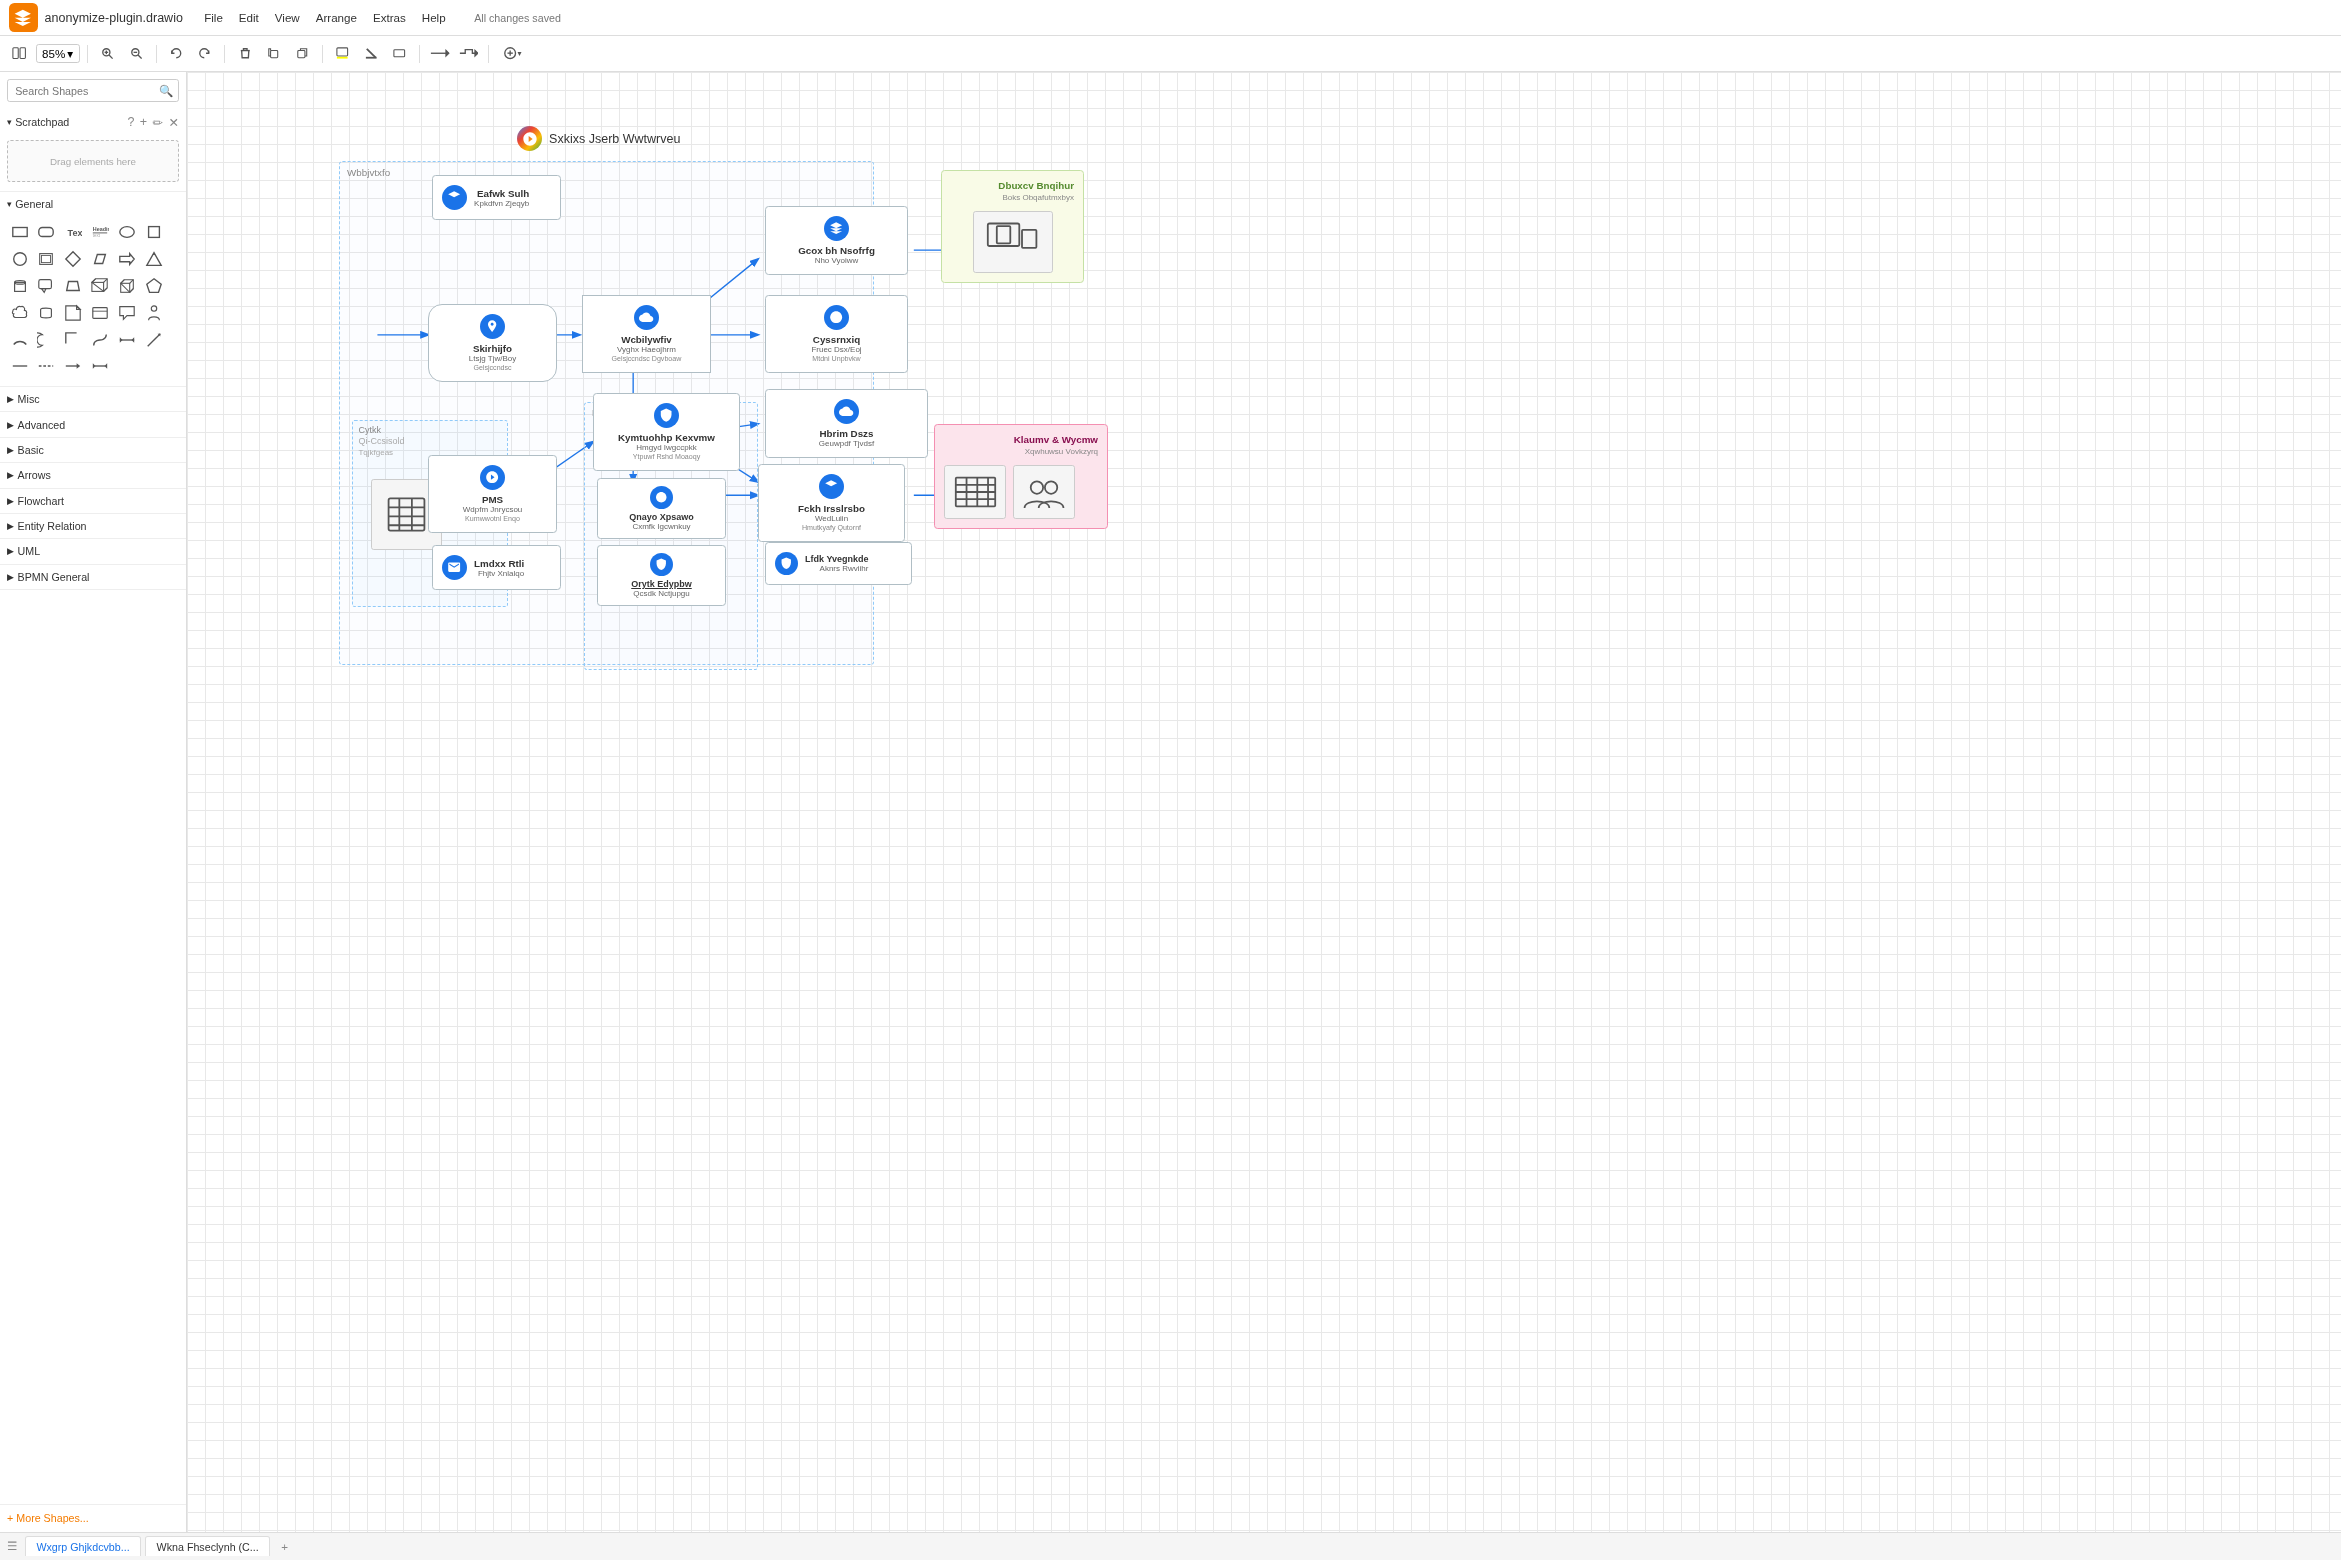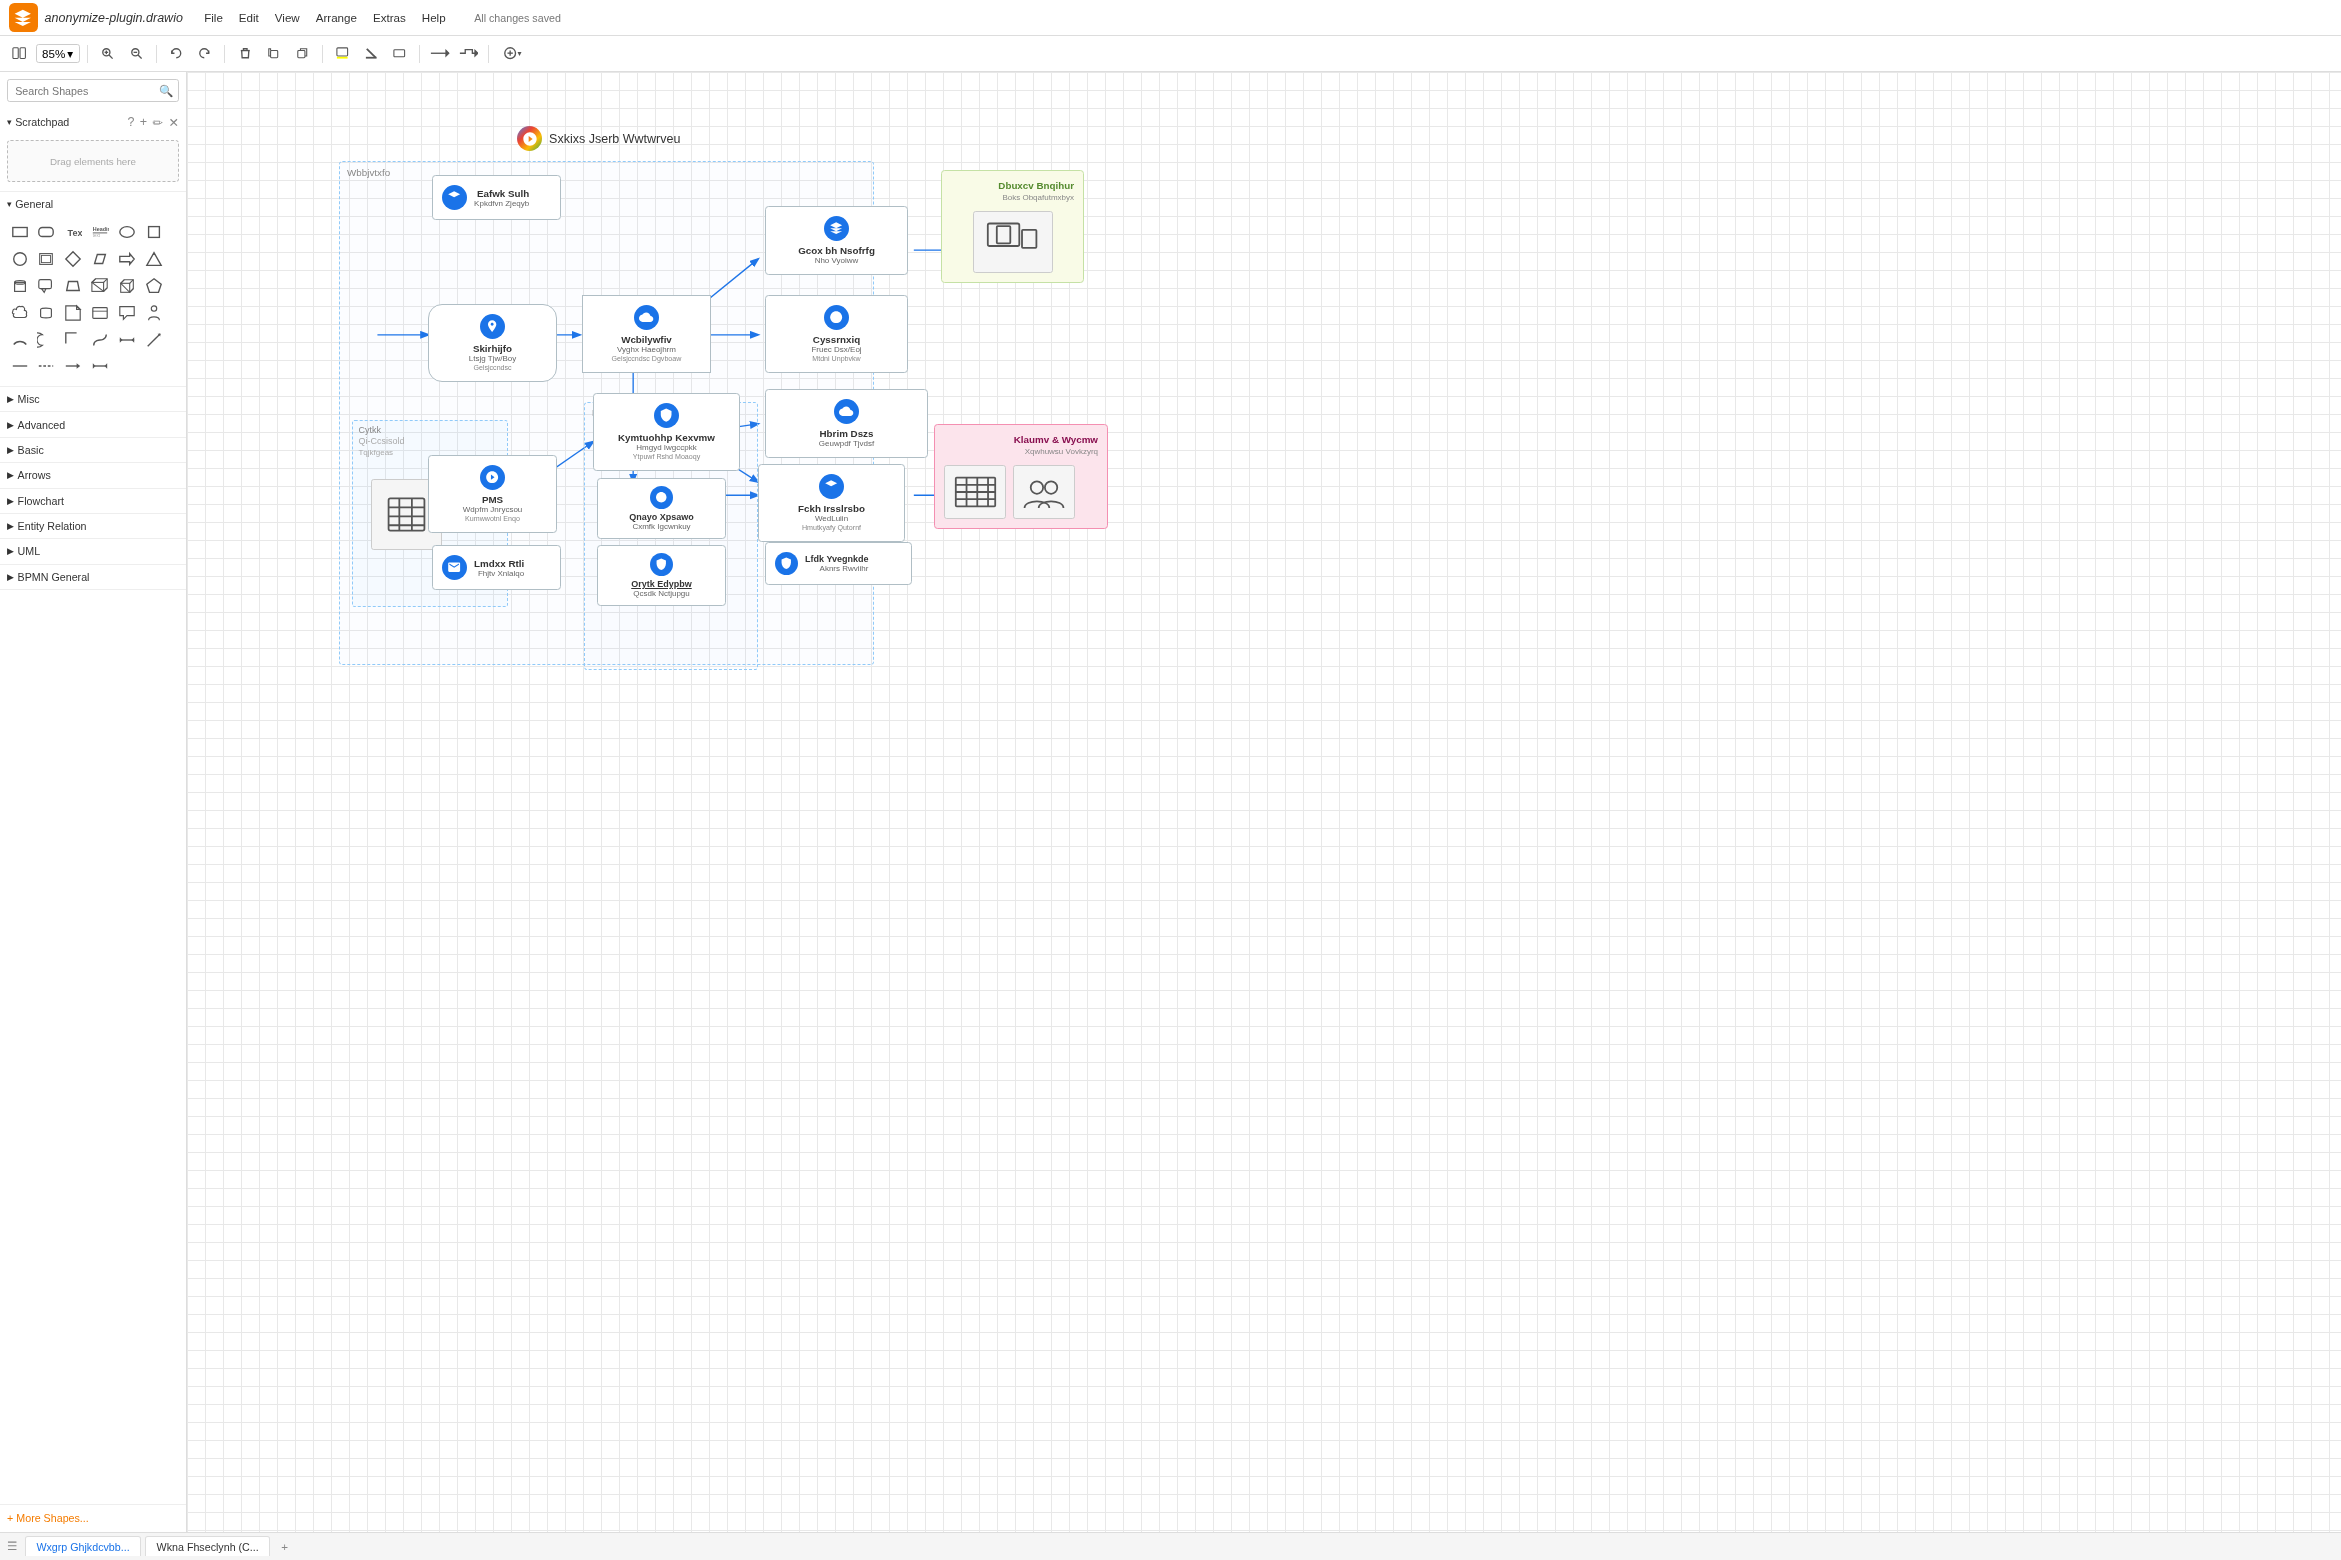--- a/index.html
+++ b/index.html
@@ -2,21 +2,21 @@
 <html style="font-size:14.3px"><head>
   <meta charset="utf-8">
   <style>
     * { box-sizing: border-box; margin: 0; padding: 0; }
     body { font-family: -apple-system, BlinkMacSystemFont, 'Segoe UI', Arial, sans-serif; font-size: 11.6px; background: #f0f0f0; overflow: hidden; height: 100vh; display: flex; flex-direction: column; }
 
     
     #titlebar { display: flex; align-items: center; height: 36px; background: #fff; border-bottom: 0.9px solid #ddd; padding: 0 9px; gap: 7.1px; }
     #app-icon { width: 28.5px; height: 28.5px; background: #f57c00; border-radius: 5.4px; display: flex; align-items: center; justify-content: center; }
     #app-icon svg { width: 19.6px; height: 19.6px; fill: white; }
-    #app-title { font-size: 12.5px; color: #333; font-weight: 400; font-style: italic; }
+    #app-title { font-size: 12.5px; color: #333; font-weight: 400; }
     #menubar { display: flex; align-items: center; gap: 1.8px; margin-left: 7.1px; }
     .menu-item { padding: 3.6px 7.1px; cursor: pointer; border-radius: 2.7px; font-size: 11.6px; color: #333; }
     #save-status { margin-left: 14.3px; color: #777; font-size: 10.7px; }
 
     
     #toolbar { display: flex; align-items: center; height: 36px; background: #fff; border-bottom: 0.9px solid #ddd; padding: 0 7.1px; gap: 3.6px; }
     .toolbar-btn { width: 25px; height: 25px; border: 0.9px solid transparent; border-radius: 2.7px; background: transparent; cursor: pointer; display: flex; align-items: center; justify-content: center; color: #555; font-size: 11.6px; }
     .toolbar-separator { width: 0.9px; height: 18px; background: #ddd; margin: 0 3.6px; }
     #zoom-selector { display: flex; align-items: center; gap: 2px; padding: 1.8px 5.4px; border: 0.9px solid #ccc; border-radius: 2.7px; background: #fff; cursor: pointer; font-size: 11.6px; }
 

